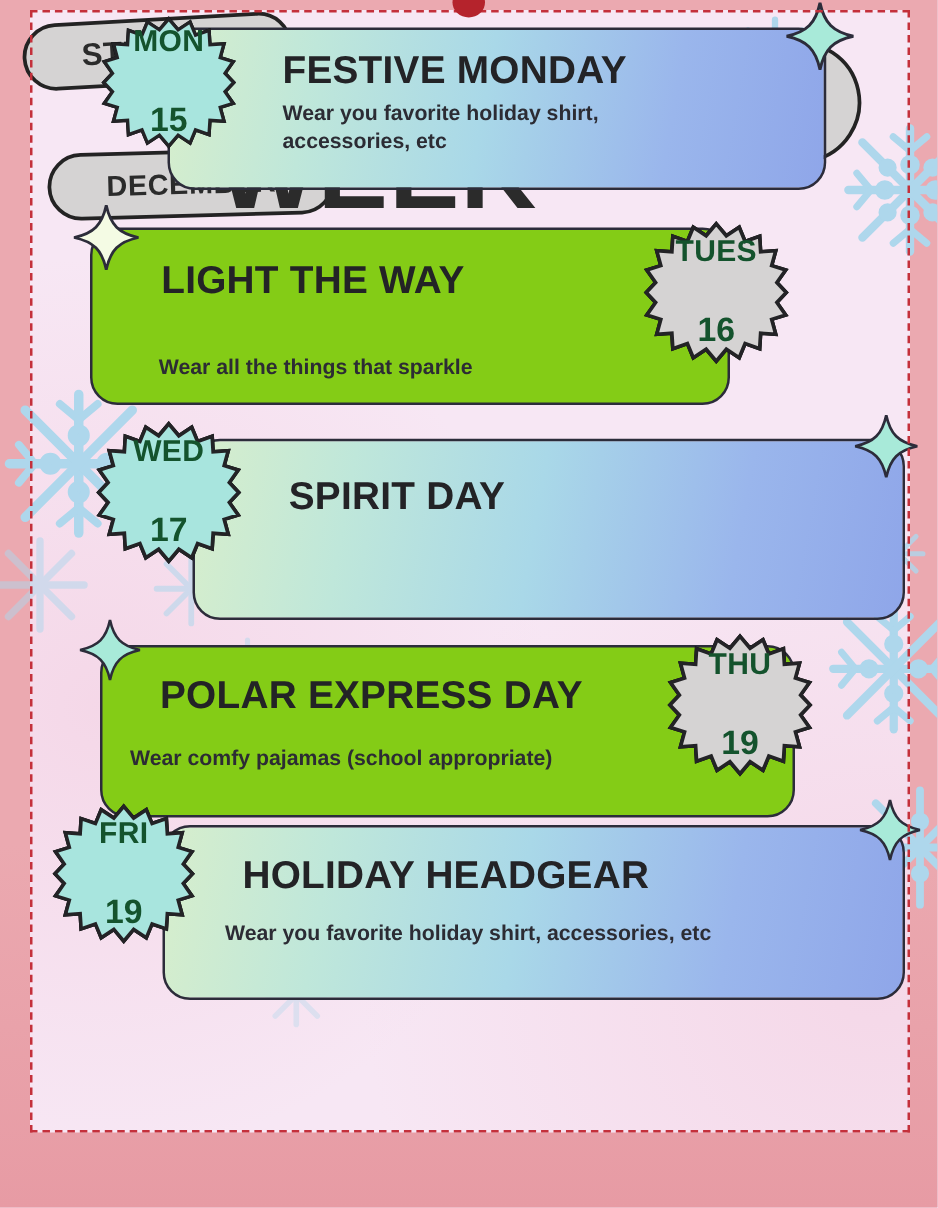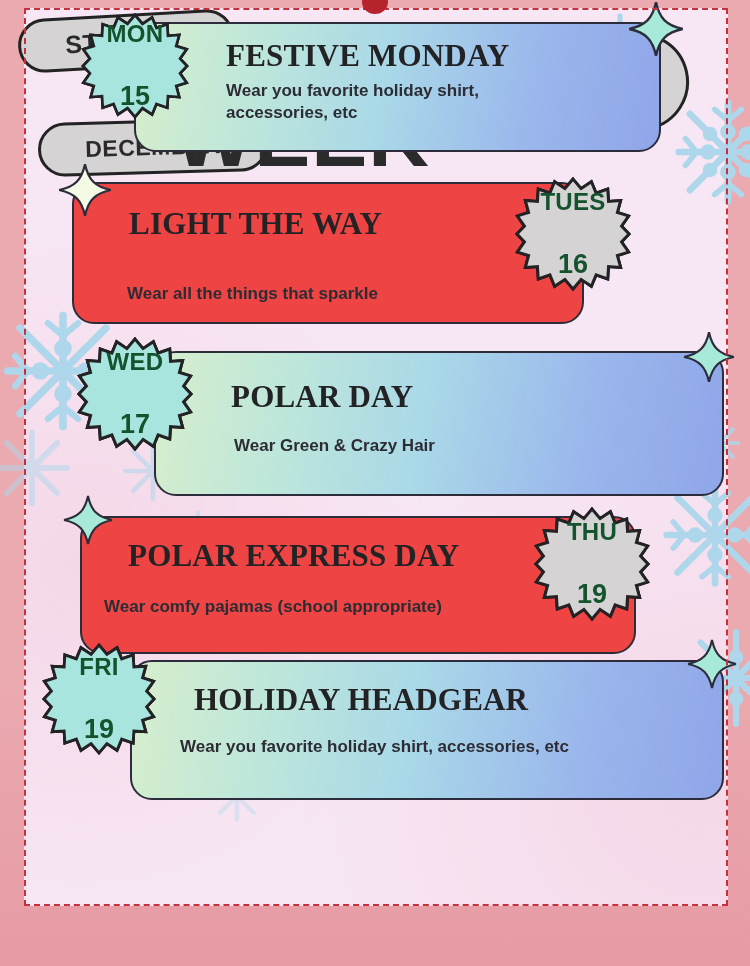--- a/index.html
+++ b/index.html
@@ -84,30 +84,29 @@
   .bigtitle .l2{ display:block; margin-left:10px; letter-spacing:1px; }
 
   
   .card{
     position:absolute;
     border:2.6px solid #2c2c3a;
     border-radius:22px;
     z-index:12;
   }
   .card.grad{ background:linear-gradient(100deg,#d7eecc 0%,#bfe7da 22%,#a9d8e8 48%,#9ab6ec 76%,#8fa6e9 100%); }
-  .card.mint{ background:#ef4444; }
+  .card.mint{ background:#84cc16; }
 
   .card .title{
     position:absolute;
     color:#232326;
     font-weight:900;
     font-size:31px;
     letter-spacing:.2px;
     white-space:nowrap;
-    font-family:Liberation Serif, serif;
   }
   .card .desc{
     position:absolute;
     color:#2c2c34;
     font-size:17px;
     line-height:1.32;
     font-weight:700;
   }
 
   
@@ -323,22 +322,21 @@
       <svg viewBox="0 0 100 100">
         <path d="M50 1 L57.2 9.5 L66.4 3.4 L70.6 13.5 L81 9.9 L81.7 20.9 L92.5 20.2 L89.6 30.8 L99.6 33.9 L93.3 42.9 L100 50 L93.3 57.1 L99.6 66.1 L89.6 69.2 L92.5 79.8 L81.7 79.1 L81 90.1 L70.6 86.5 L66.4 96.6 L57.2 90.5 L50 99 L42.8 90.5 L33.6 96.6 L29.4 86.5 L19 90.1 L18.3 79.1 L7.5 79.8 L10.4 69.2 L0.4 66.1 L6.7 57.1 L0 50 L6.7 42.9 L0.4 33.9 L10.4 30.8 L7.5 20.2 L18.3 20.9 L19 9.9 L29.4 13.5 L33.6 3.4 L42.8 9.5 Z" fill="#d5d3d3" stroke="#232326" stroke-width="2.6"></path>
       </svg>
       <div class="lbl">
         <span class="dow">TUES</span>
         <span class="dnum">16</span>
       </div>
     </div>
 
     <div class="card grad" style="left:130px; top:343px; width:570px; height:145px;">
-      <div class="title" style="left:75px; top:26px;">POLAR DAY</div>
-      <div class="desc" style="left:78px; top:82px; width:440px;">Wear Green &amp; Crazy Hair</div>
+      <div class="title" style="left:75px; top:26px;">SPIRIT DAY</div>
     </div>
     <svg class="spark" style="left:658px;top:322px;" width="54" height="54" viewBox="0 0 100 100">
       <path d="M50 4 C56 32 68 44 96 50 C68 56 56 68 50 96 C44 68 32 56 4 50 C32 44 44 32 50 4 Z" fill="#a8ead9" stroke="#2c2c3a" stroke-width="4"></path>
     </svg>
     <div class="burst" style="left:55px;top:330px;width:112px;height:112px;">
       <svg viewBox="0 0 100 100">
         <path d="M50 1 L57.2 9.5 L66.4 3.4 L70.6 13.5 L81 9.9 L81.7 20.9 L92.5 20.2 L89.6 30.8 L99.6 33.9 L93.3 42.9 L100 50 L93.3 57.1 L99.6 66.1 L89.6 69.2 L92.5 79.8 L81.7 79.1 L81 90.1 L70.6 86.5 L66.4 96.6 L57.2 90.5 L50 99 L42.8 90.5 L33.6 96.6 L29.4 86.5 L19 90.1 L18.3 79.1 L7.5 79.8 L10.4 69.2 L0.4 66.1 L6.7 57.1 L0 50 L6.7 42.9 L0.4 33.9 L10.4 30.8 L7.5 20.2 L18.3 20.9 L19 9.9 L29.4 13.5 L33.6 3.4 L42.8 9.5 Z" fill="#a8e5de" stroke="#232326" stroke-width="2.6"></path>
       </svg>
       <div class="lbl">
         <span class="dow">WED</span>

